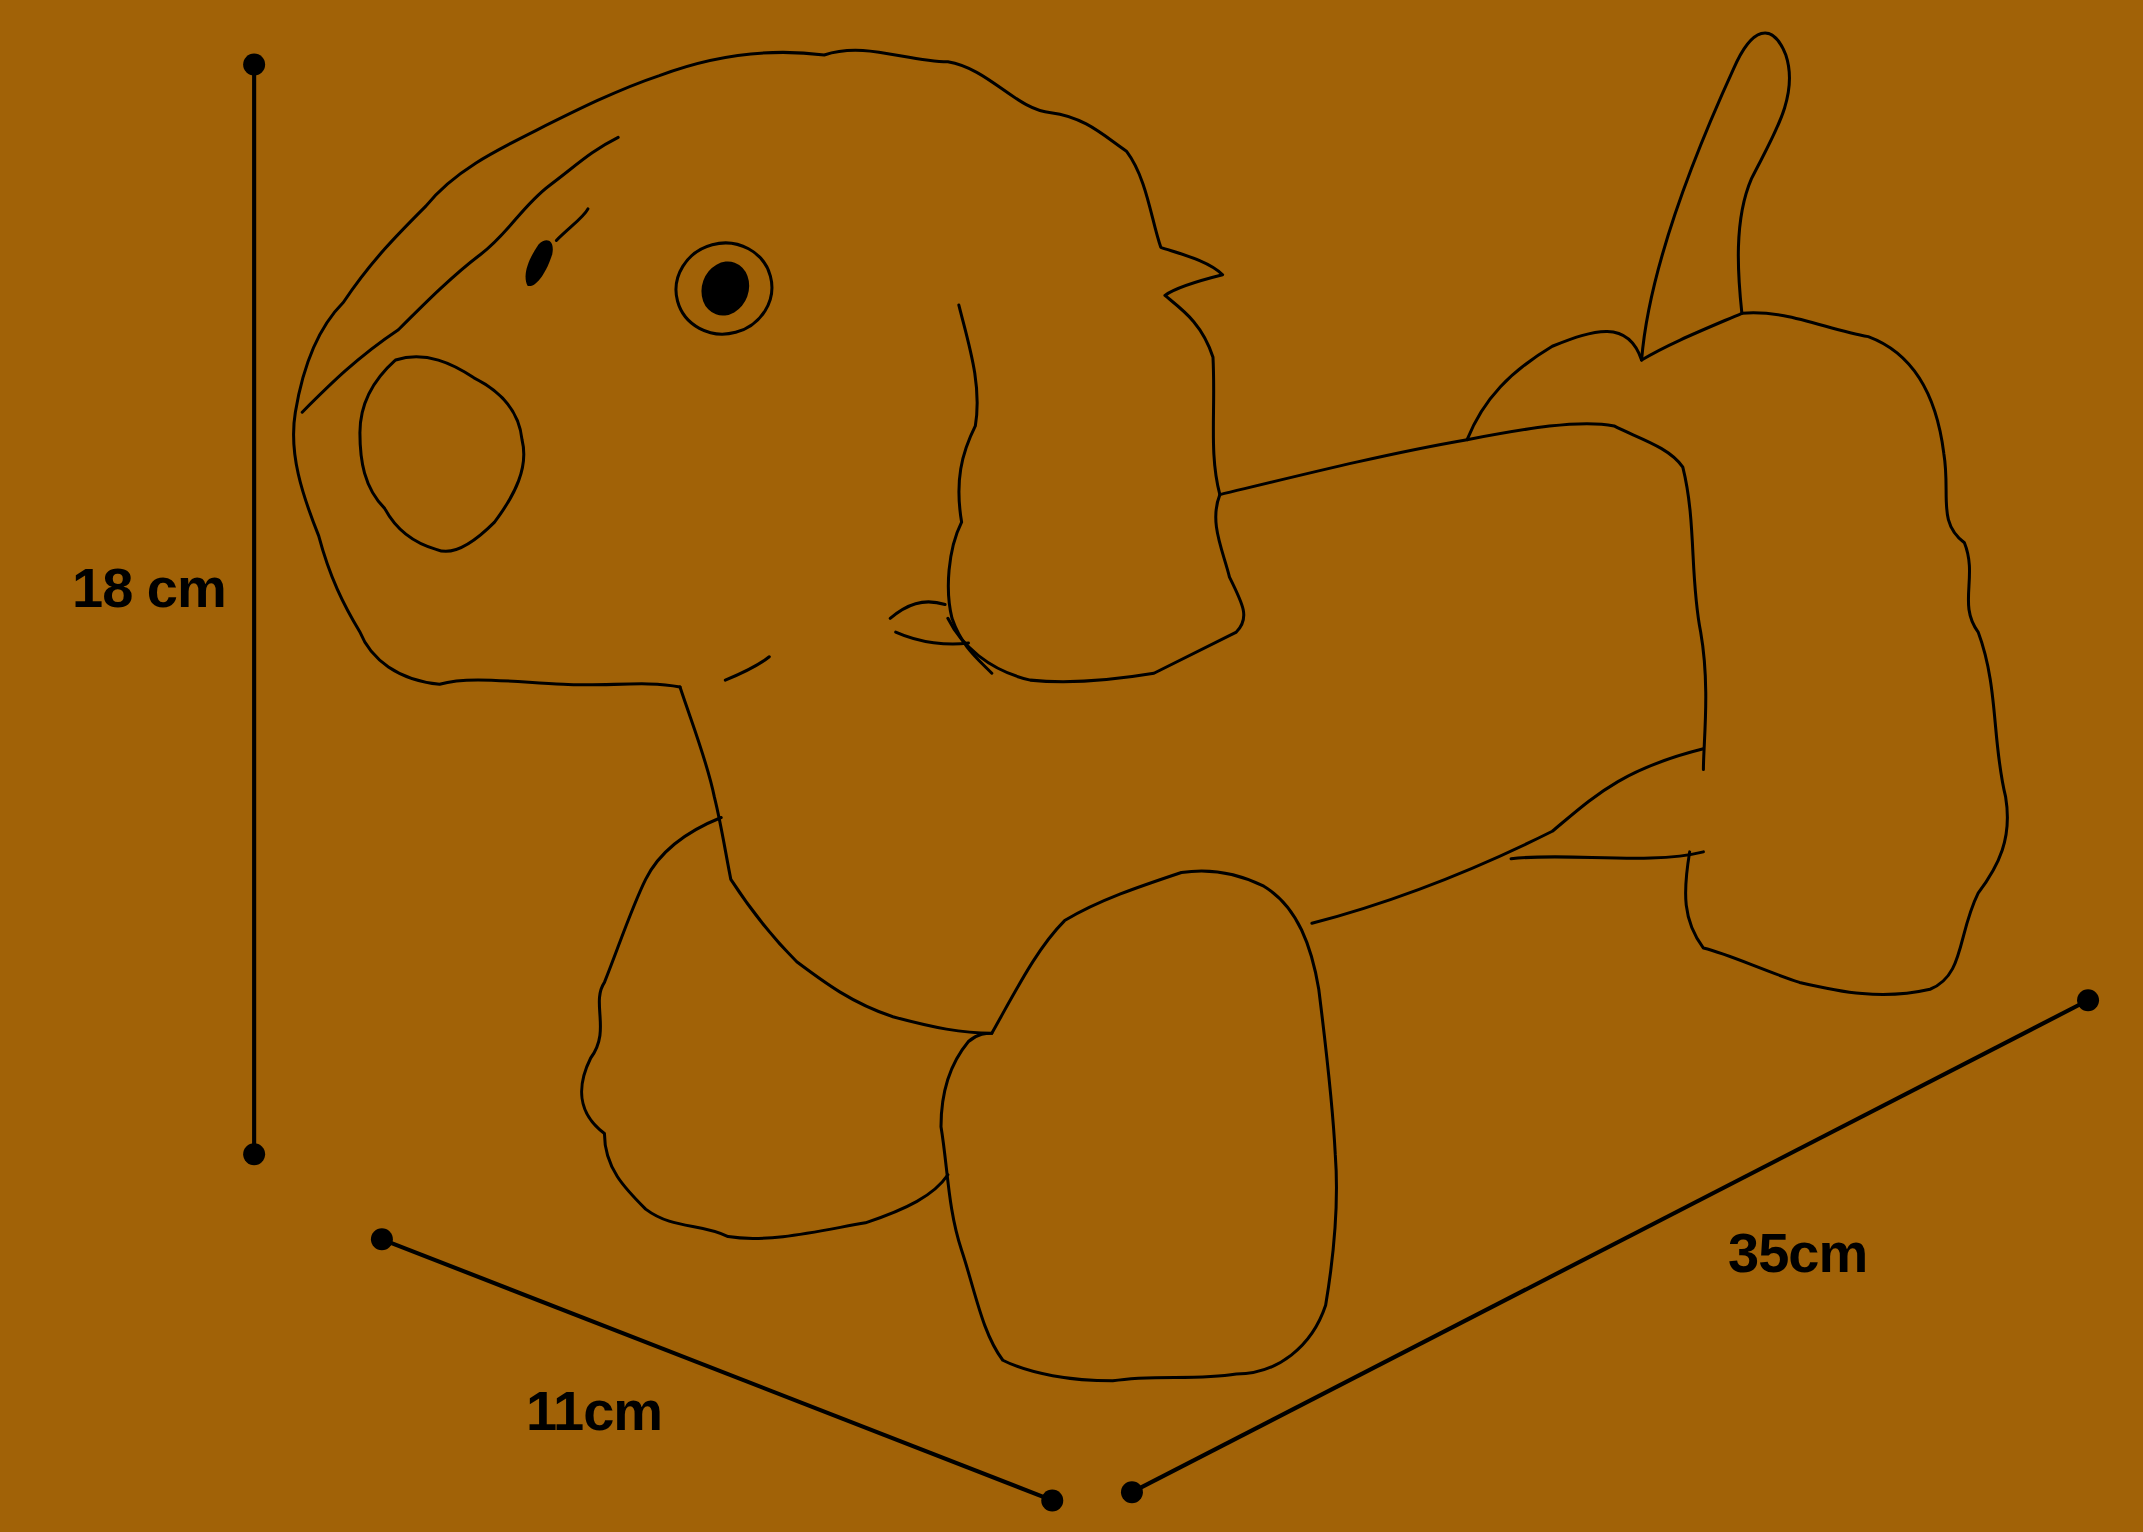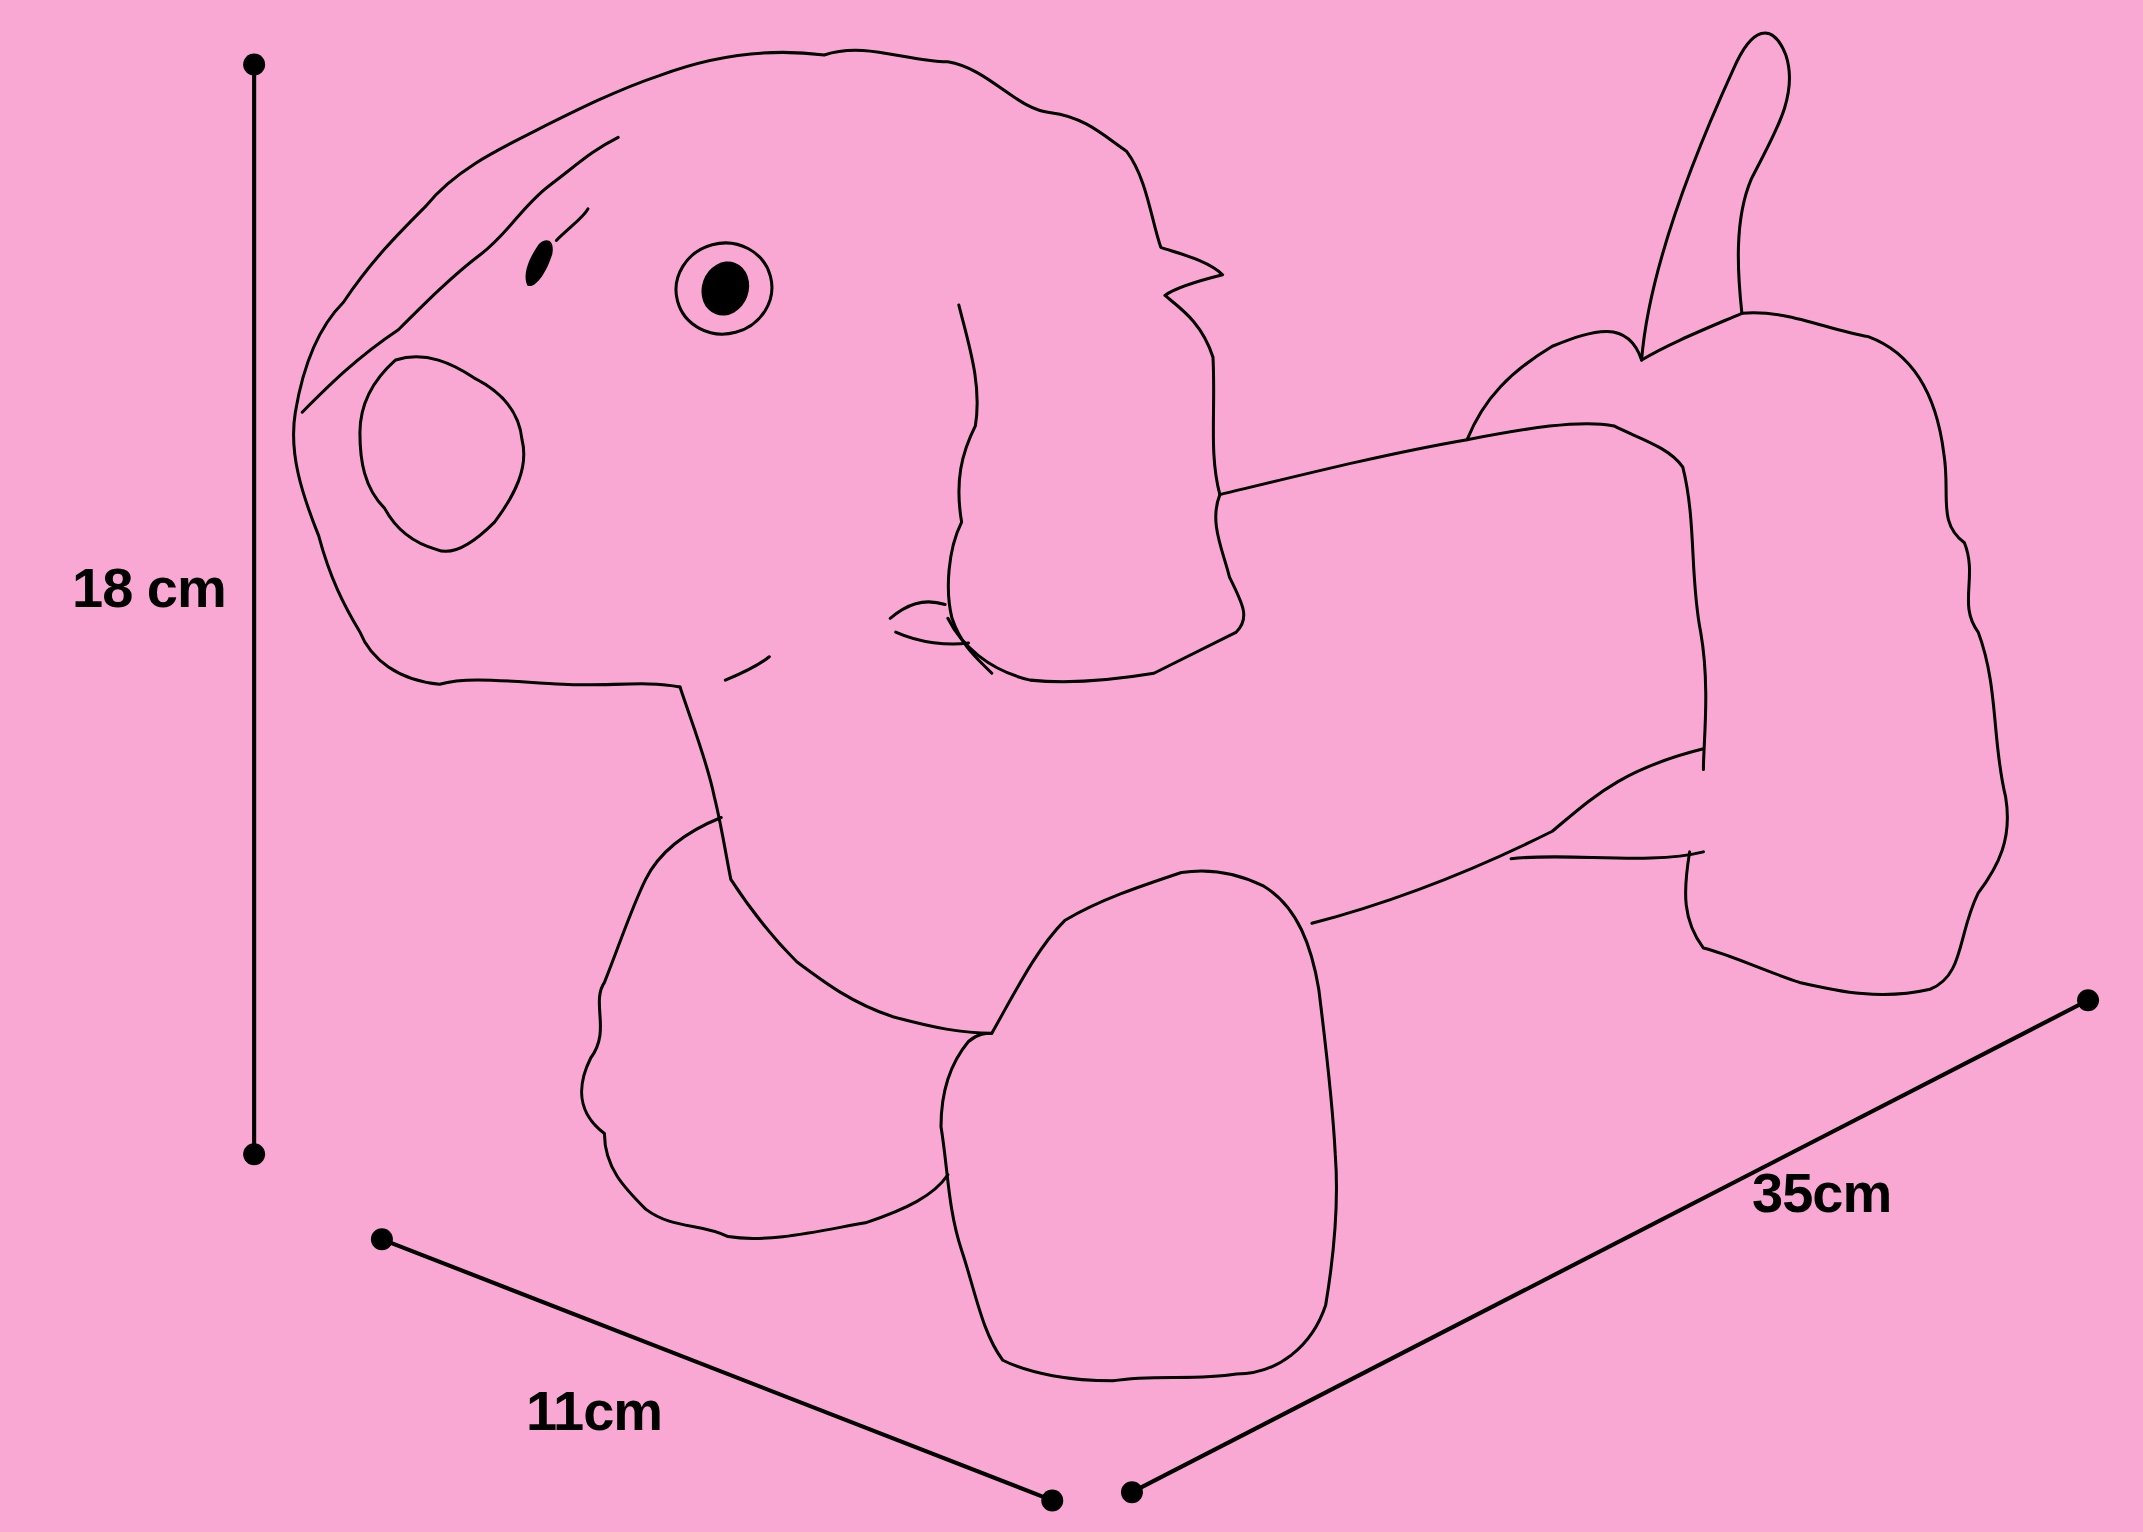--- a/index.html
+++ b/index.html
@@ -1,16 +1,16 @@
 <!DOCTYPE html>
 <html><head>
 <meta charset="utf-8">
 <style>
   html, body { margin: 0; padding: 0; background: #ffffff; }
-  .canvas { position: relative; width: 2143px; height: 1532px; background: #f9a8d4; overflow: hidden; }
+  .canvas { position: relative; width: 2143px; height: 1532px; background: #a16207; overflow: hidden; }
   svg.art { position: absolute; left: 0; top: 0; width: 2143px; height: 1532px; }
   .outline { fill: none; stroke: #000; stroke-width: 2.2; stroke-linejoin: round; stroke-linecap: round; }
   .dim-line { stroke: #000; stroke-width: 3; }
   .dot { fill: #000; }
   .label { position: absolute; font-family: "Liberation Sans", "DejaVu Sans", sans-serif; font-weight: 700; font-size: 56px; color: #000; letter-spacing: -1px; white-space: nowrap; }
 </style>
 </head>
 <body>
 
 <div class="canvas">
@@ -63,14 +63,14 @@
 
     <path class="outline" d="M495,500 C505,530 515,555 520,580 C525,600 528,620 532,640 C545,660 560,680 580,700 C600,715 620,730 650,740 C680,748 700,752 722,752"></path>
 
     <path class="outline" d="M525,595 C500,605 480,620 470,640 C460,660 450,690 440,715 C430,730 445,750 430,770 C420,790 420,810 440,825 C440,850 455,865 470,880 C490,895 510,890 530,900 C560,905 600,895 630,890 C660,880 680,870 690,855"></path>
 
     <path class="outline" d="M722,752 C740,720 755,690 775,670 C800,655 830,645 860,635 C880,632 900,635 920,645 C945,660 955,690 960,720 C965,760 970,800 972,840 C975,880 970,920 965,950 C955,980 930,1000 900,1000 C870,1005 840,1000 810,1005 C780,1005 750,1000 730,990 C715,970 710,940 700,910 C690,880 690,850 685,820 C685,790 695,770 705,758 C712,752 718,752 722,752"></path>
   </svg>
 
   <div class="label" style="left:72px; top:555px;">18 cm</div>
   <div class="label" style="left:526px; top:1378px;">11cm</div>
-  <div class="label" style="left:1728px; top:1160px;margin-left:24px;">35cm</div>
+  <div class="label" style="left:1728px; top:1220px;">35cm</div>
 </div>
 
 </body></html>

